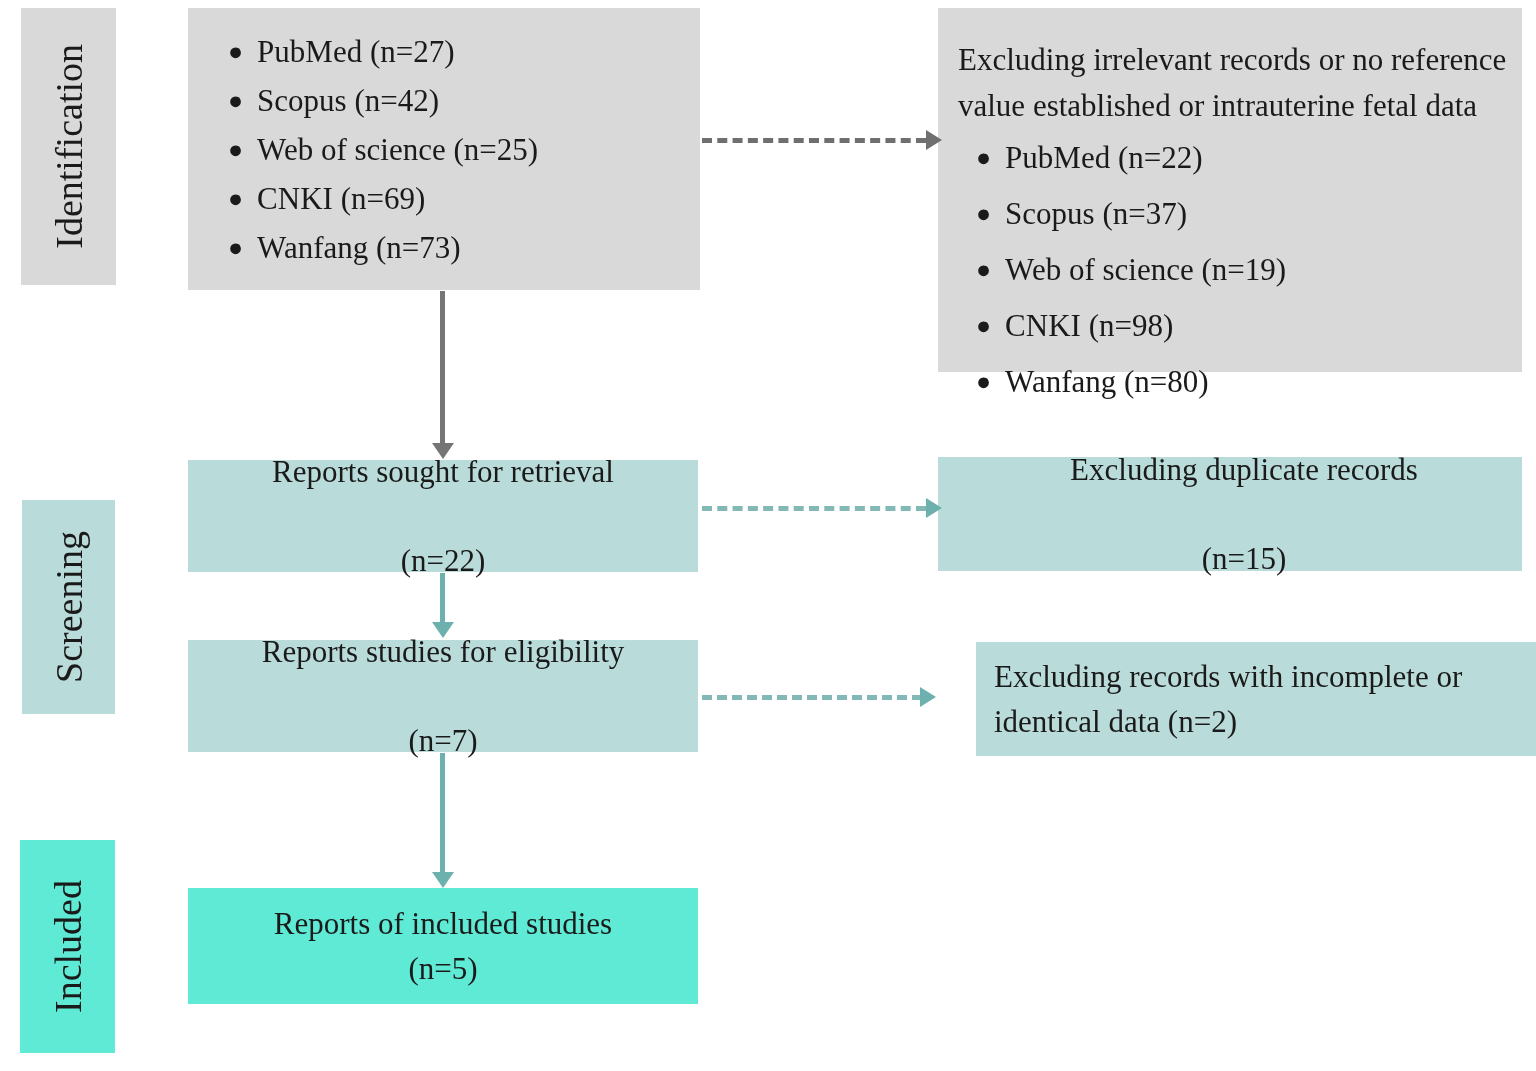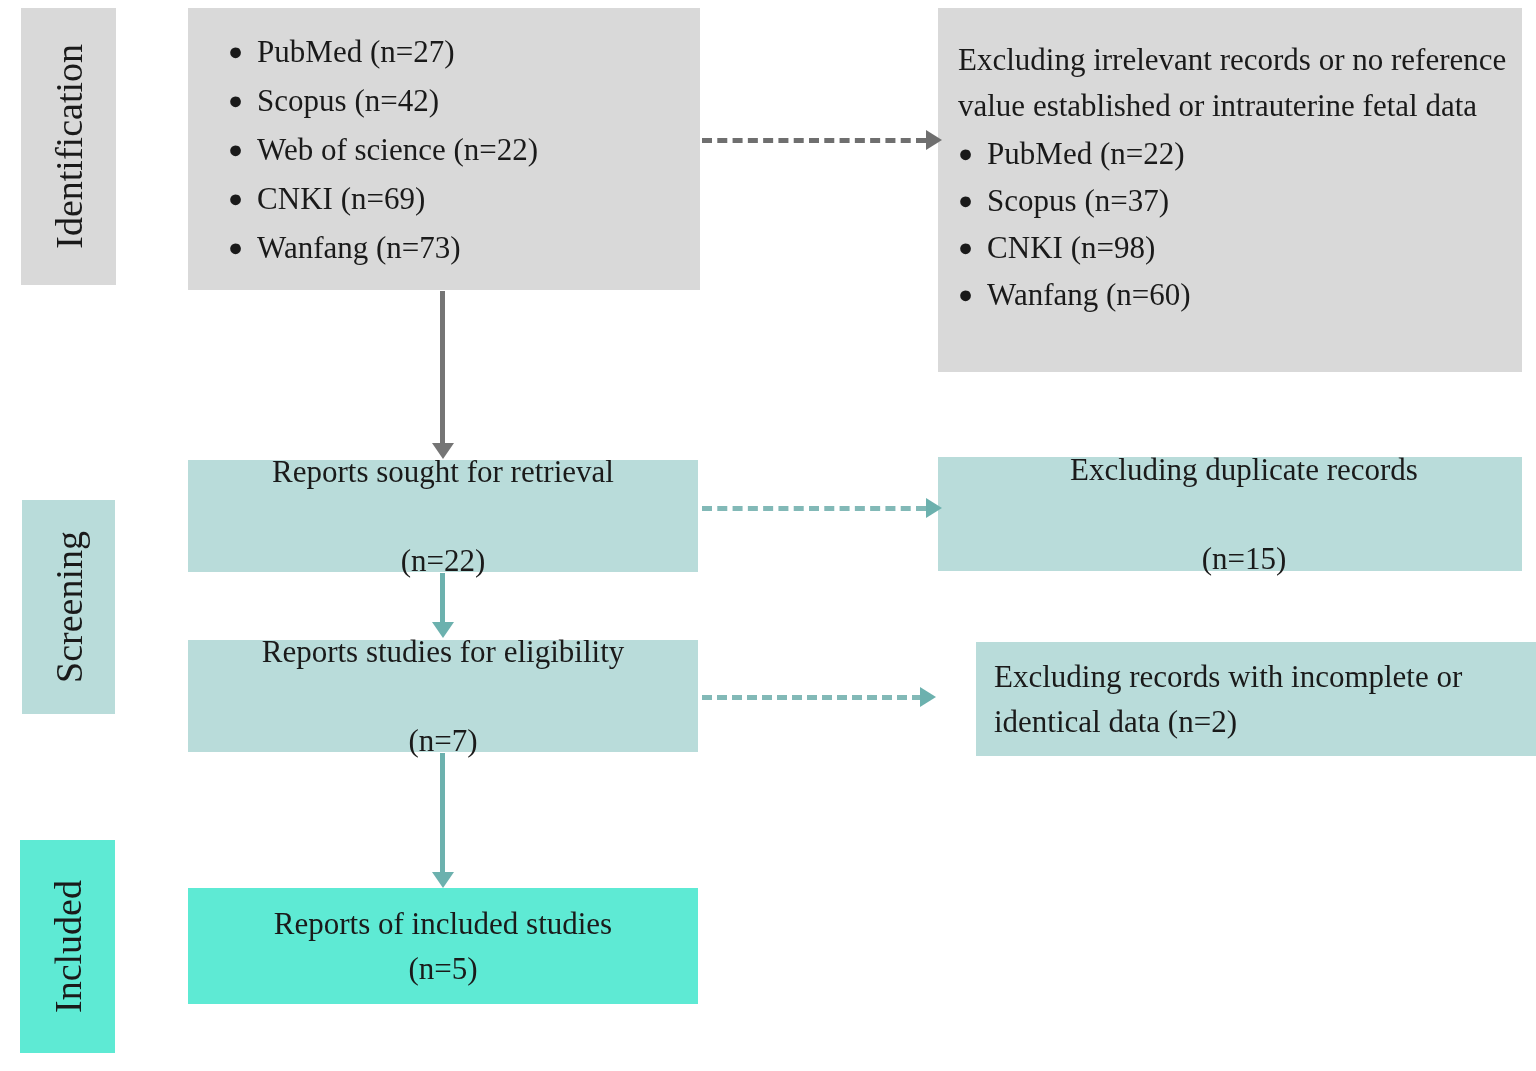--- a/index.html
+++ b/index.html
@@ -20,21 +20,21 @@
   .bullet-row { font-size:31px; line-height:47px; white-space:nowrap; }
   .bullet { font-size:25px; margin-right:14px; position:relative; top:-2px; }
 
   .centered-2line {
     display:flex; flex-direction:column; justify-content:center; align-items:center;
     font-size:31px; line-height:45px; text-align:center;
   }
   .excl-id-box { padding:29px 14px 0 20px; }
   .excl-id-title { font-size:31px; line-height:46px; }
   .excl-id-box .bullet-list { padding:2px 0 0 0; }
-  .excl-id-box .bullet-row { line-height:45px; }
+  .excl-id-box .bullet-row { line-height:54px;margin-left:18px; }
 
   .left-flow {
     display:flex; align-items:center;
     font-size:31px; line-height:45px; text-align:left;
     padding:0 10px 0 18px;
   }
 
   .h-dash { position:absolute; height:0; border-top:5px dashed #6f6f6f; }
   .h-dash.tealc { border-top-color:#82b9b7; }
   .ah-right { position:absolute; width:0; height:0;
@@ -64,44 +64,47 @@
   </div>
 
   <div class="box gray bullet-list" style="left:188px; top:8px; width:512px; height:282px;">
     <div class="bullet-row">
       <span class="bullet">●</span><span>PubMed (n=27)</span>
     </div>
     <div class="bullet-row">
       <span class="bullet">●</span><span>Scopus (n=42)</span>
     </div>
     <div class="bullet-row">
-      <span class="bullet">●</span><span>Web of science (n=22)</span>
+      <span class="bullet">●</span><span>Web of science (n=25)</span>
     </div>
     <div class="bullet-row">
       <span class="bullet">●</span><span>CNKI (n=69)</span>
     </div>
     <div class="bullet-row">
       <span class="bullet">●</span><span>Wanfang (n=73)</span>
     </div>
   </div>
 
   <div class="box gray excl-id-box" style="left:938px; top:8px; width:584px; height:364px;">
     <div class="excl-id-title">Excluding irrelevant records or no reference value established or intrauterine fetal data</div>
     <div class="bullet-list">
       <div class="bullet-row">
         <span class="bullet">●</span><span>PubMed (n=22)</span>
       </div>
       <div class="bullet-row">
         <span class="bullet">●</span><span>Scopus (n=37)</span>
       </div>
       <div class="bullet-row">
+        <span class="bullet">●</span><span>Web of science (n=19)</span>
+      </div>
+      <div class="bullet-row">
         <span class="bullet">●</span><span>CNKI (n=98)</span>
       </div>
       <div class="bullet-row">
-        <span class="bullet">●</span><span>Wanfang (n=60)</span>
+        <span class="bullet">●</span><span>Wanfang (n=80)</span>
       </div>
     </div>
   </div>
 
   <div class="box teal centered-2line" style="left:188px; top:460px; width:510px; height:112px;">
     <div>Reports sought for retrieval</div>
     <div>(n=22)</div>
   </div>
   <div class="box teal centered-2line" style="left:938px; top:457px; width:584px; height:114px;padding-left:28px;">
     <div>Excluding duplicate records</div>

